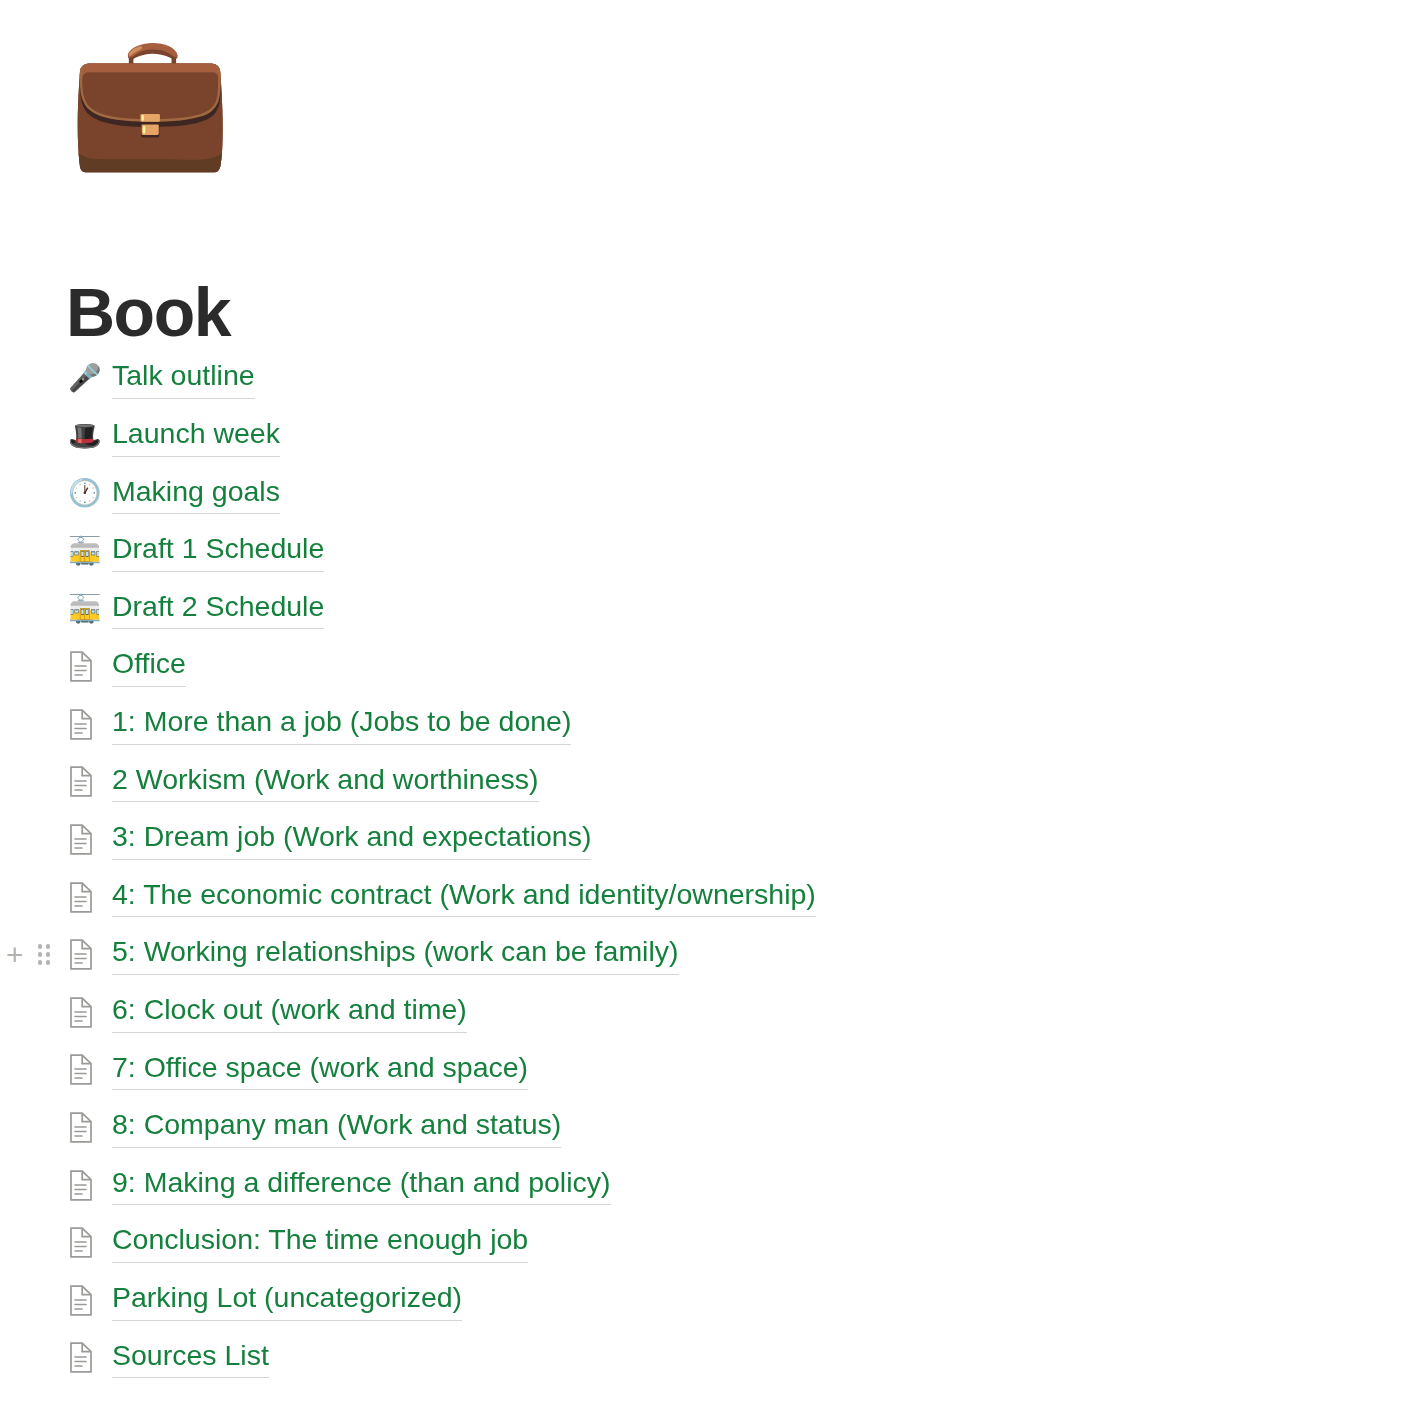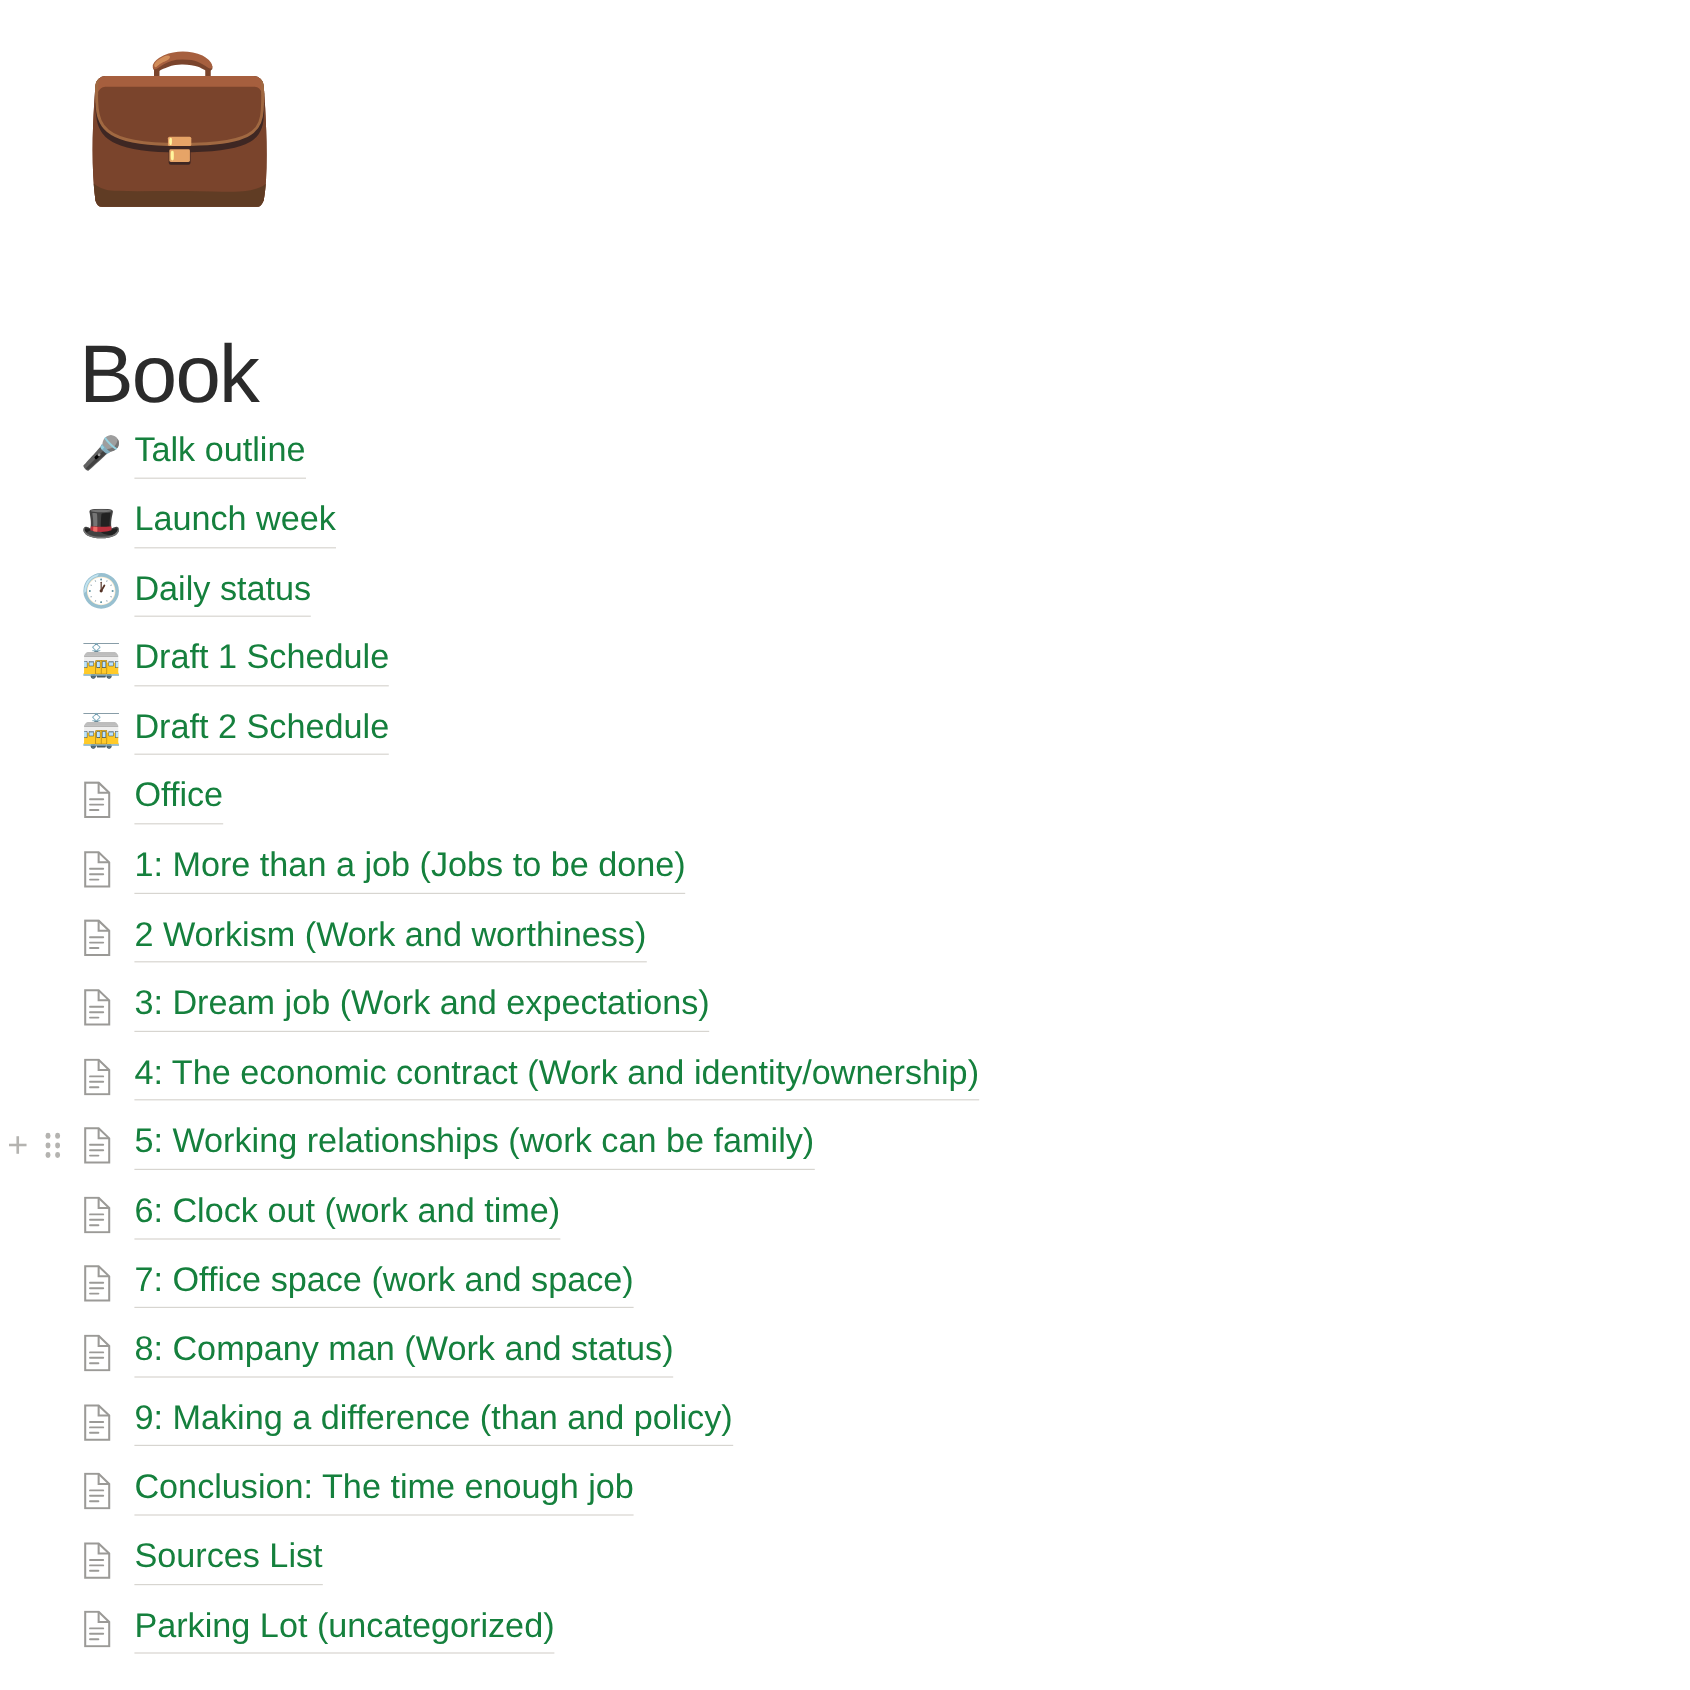--- a/index.html
+++ b/index.html
@@ -26,21 +26,21 @@
     height: 148px;
     font-size: 132px;
     line-height: 148px;
     user-select: none;
   }
   .page-title {
     position: absolute;
     left: 66px;
     top: 232px;
     font-size: 68px;
-    font-weight: normal;
+    font-weight: bold;
     letter-spacing: -1.5px;
     color: #2b2b2b;
     line-height: 1;
   }
   .list {
     position: absolute;
     left: 68px;
     top: 350px;
     width: 1280px;
   }
@@ -121,21 +121,21 @@
       <div class="row">
         <span class="emoji">🎤</span>
         <span class="label">Talk outline</span>
       </div>
       <div class="row">
         <span class="emoji">🎩</span>
         <span class="label">Launch week</span>
       </div>
       <div class="row">
         <span class="emoji">🕐</span>
-        <span class="label">Daily status</span>
+        <span class="label">Making goals</span>
       </div>
       <div class="row">
         <span class="emoji">🚋</span>
         <span class="label">Draft 1 Schedule</span>
       </div>
       <div class="row">
         <span class="emoji">🚋</span>
         <span class="label">Draft 2 Schedule</span>
       </div>
       <div class="row">
@@ -260,27 +260,27 @@
         <span class="label">Conclusion: The time enough job</span>
       </div>
       <div class="row">
         <span class="doc-icon">
           <svg width="26" height="31" viewBox="0 0 26 31" fill="none" xmlns="http://www.w3.org/2000/svg">
             <path d="M3 1.2h11.2L23 9.6v20.2H3z" fill="#ffffff" stroke="#9b9a97" stroke-width="1.7"></path>
             <path d="M14.2 1.2v8.4H23" fill="none" stroke="#9b9a97" stroke-width="1.7"></path>
             <path d="M7 15h11M7 19.5h11M7 24h7" stroke="#9b9a97" stroke-width="1.6" stroke-linecap="round"></path>
           </svg>
         </span>
+        <span class="label">Parking Lot (uncategorized)</span>
+      </div>
+      <div class="row">
+        <span class="doc-icon">
+          <svg width="26" height="31" viewBox="0 0 26 31" fill="none" xmlns="http://www.w3.org/2000/svg">
+            <path d="M3 1.2h11.2L23 9.6v20.2H3z" fill="#ffffff" stroke="#9b9a97" stroke-width="1.7"></path>
+            <path d="M14.2 1.2v8.4H23" fill="none" stroke="#9b9a97" stroke-width="1.7"></path>
+            <path d="M7 15h11M7 19.5h11M7 24h7" stroke="#9b9a97" stroke-width="1.6" stroke-linecap="round"></path>
+          </svg>
+        </span>
         <span class="label">Sources List</span>
       </div>
-      <div class="row">
-        <span class="doc-icon">
-          <svg width="26" height="31" viewBox="0 0 26 31" fill="none" xmlns="http://www.w3.org/2000/svg">
-            <path d="M3 1.2h11.2L23 9.6v20.2H3z" fill="#ffffff" stroke="#9b9a97" stroke-width="1.7"></path>
-            <path d="M14.2 1.2v8.4H23" fill="none" stroke="#9b9a97" stroke-width="1.7"></path>
-            <path d="M7 15h11M7 19.5h11M7 24h7" stroke="#9b9a97" stroke-width="1.6" stroke-linecap="round"></path>
-          </svg>
-        </span>
-        <span class="label">Parking Lot (uncategorized)</span>
-      </div>
     </div>
 
 </div>
 
 </body></html>

